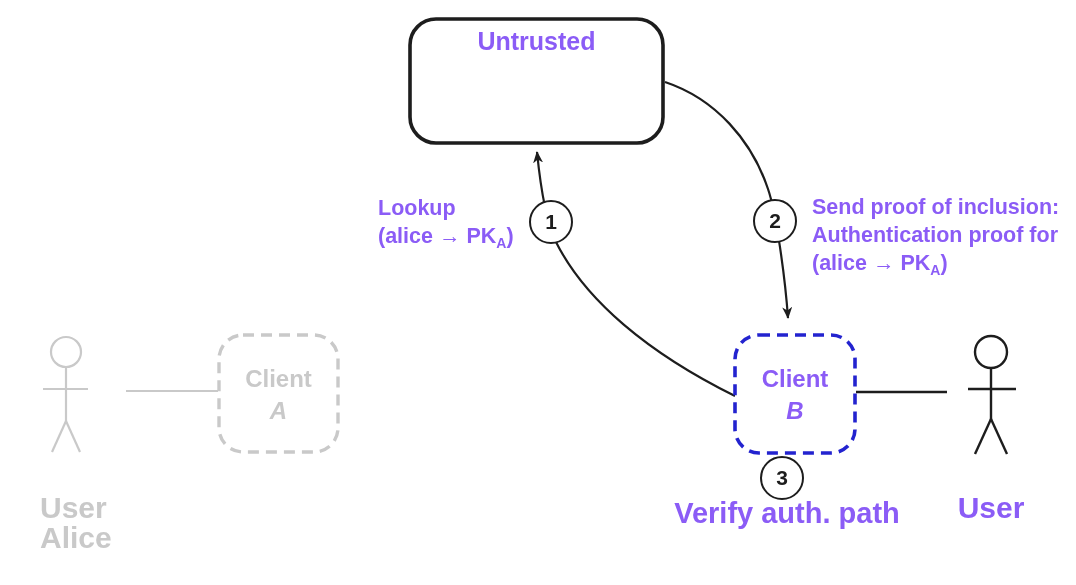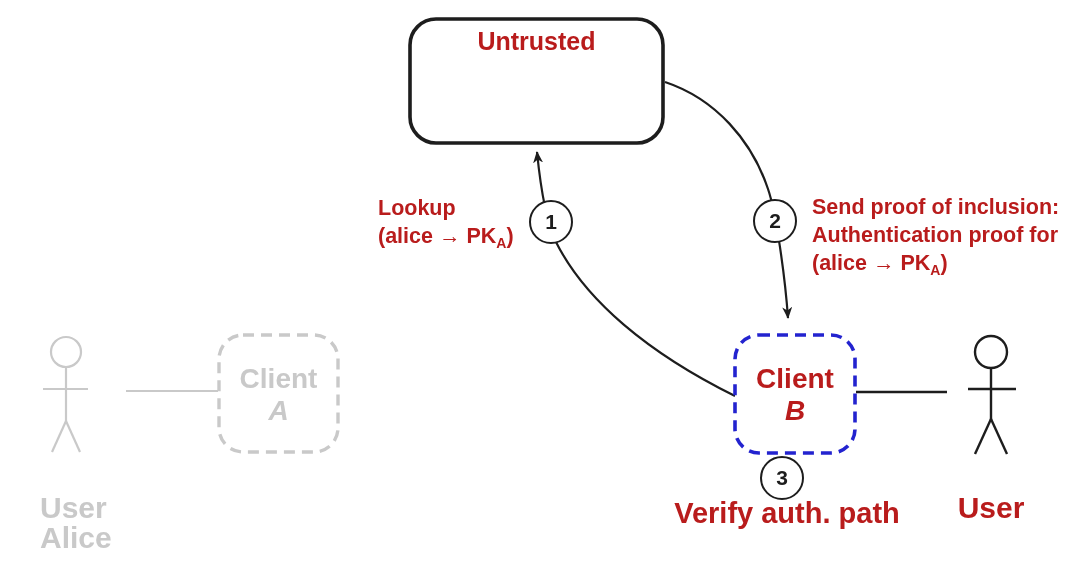--- a/index.html
+++ b/index.html
@@ -1,23 +1,23 @@
 <!DOCTYPE html>
 <html><head>
 <meta charset="utf-8">
 <style>
   html,body { margin:0; padding:0; background:#ffffff; }
   .stage {
     position:relative; width:1076px; height:585px; background:#ffffff;
     font-family:"Liberation Sans", sans-serif; overflow:hidden;
   }
   .stage svg.shapes { position:absolute; left:0; top:0; }
-  .txt { position:absolute; font-weight:600; color:#b91c1c; white-space:nowrap; }
+  .txt { position:absolute; font-weight:600; color:#8b5cf6; white-space:nowrap; }
   .box-title { font-size:25px; line-height:37px; text-align:center; }
-  .client-label { font-size:28px; line-height:32px; text-align:center; }
+  .client-label { font-size:24px; line-height:32px; text-align:center; }
   .anno { font-size:21.5px; line-height:28px; }
   .anno-center { text-align:center; }
   .user-label { font-size:30px; line-height:30px; }
   .user-center { text-align:center; }
   .muted { color:#c9c9c9; }
   .it { font-style:italic; }
   .badge {
     position:absolute; transform:translate(-50%,-50%);
     font-size:21px; font-weight:600; color:#1d1d1d;
   }

